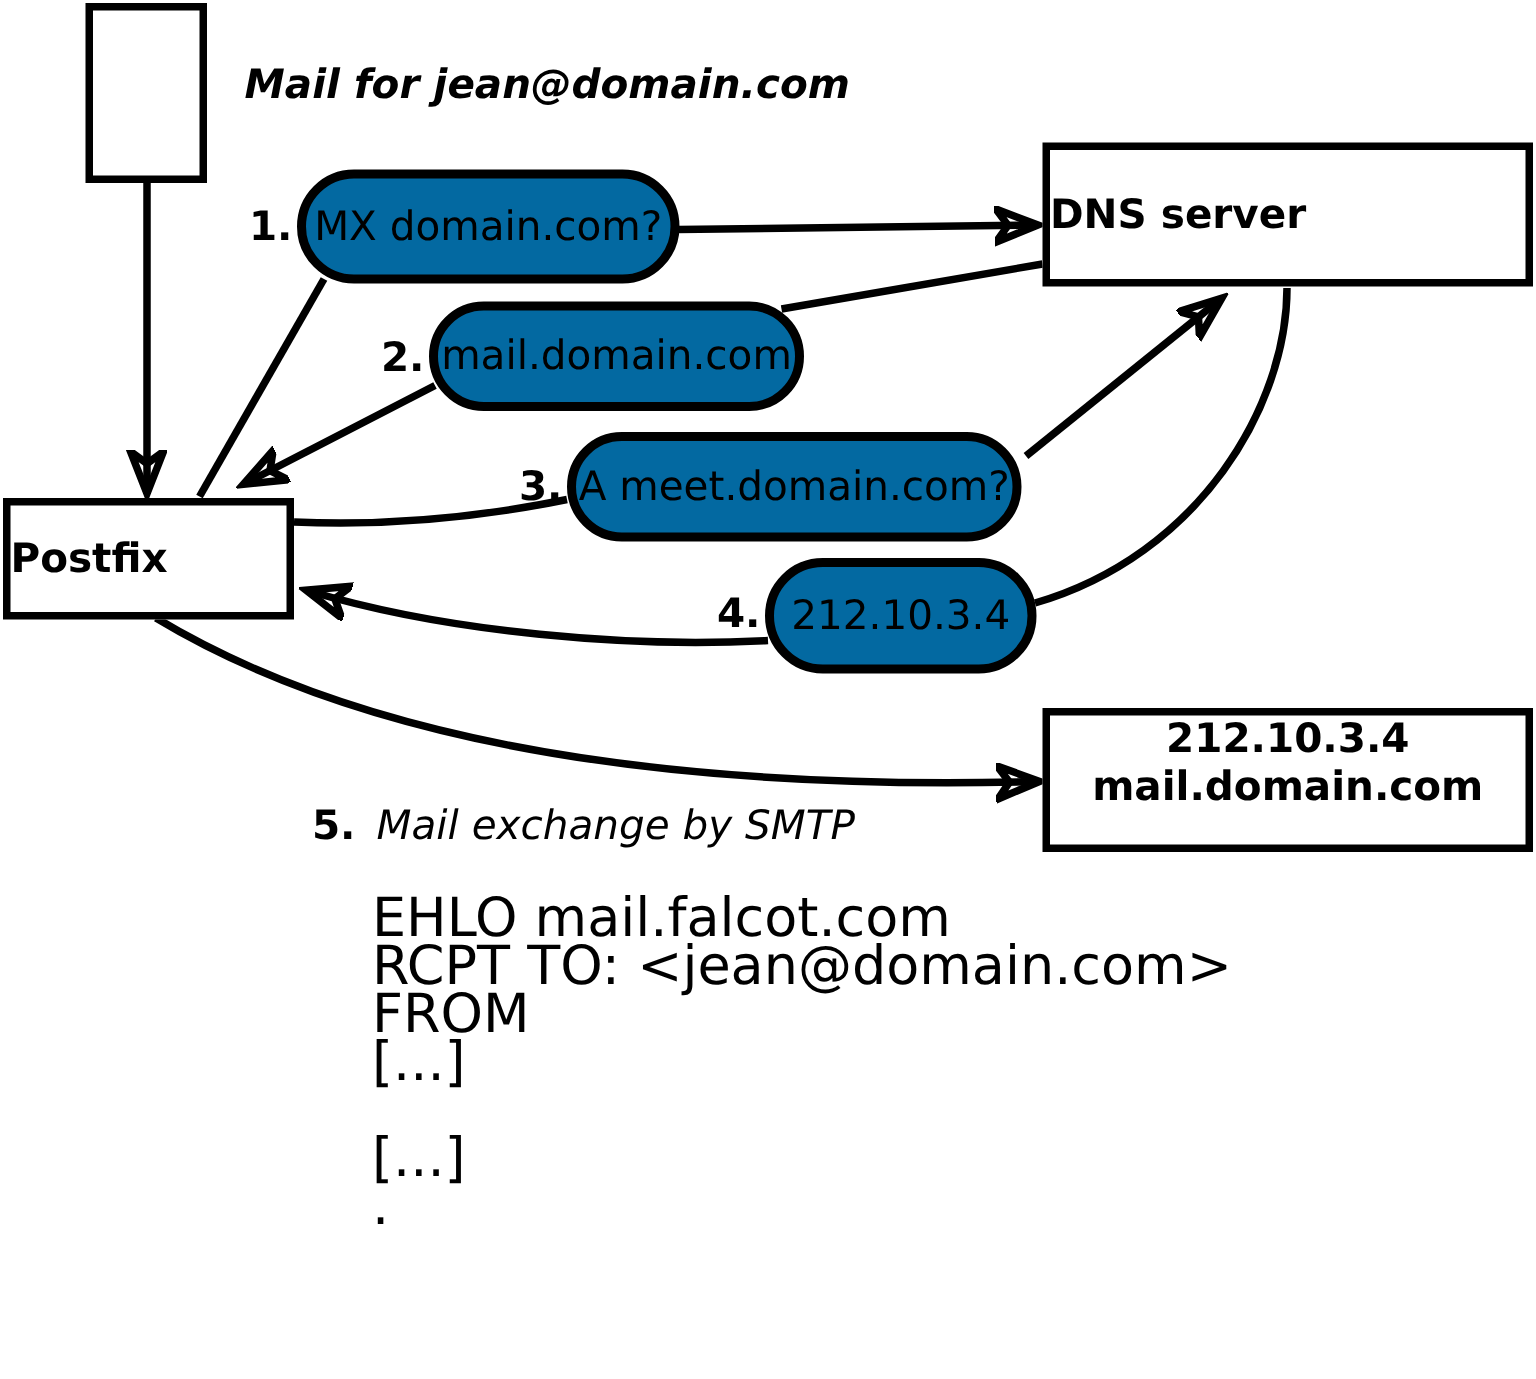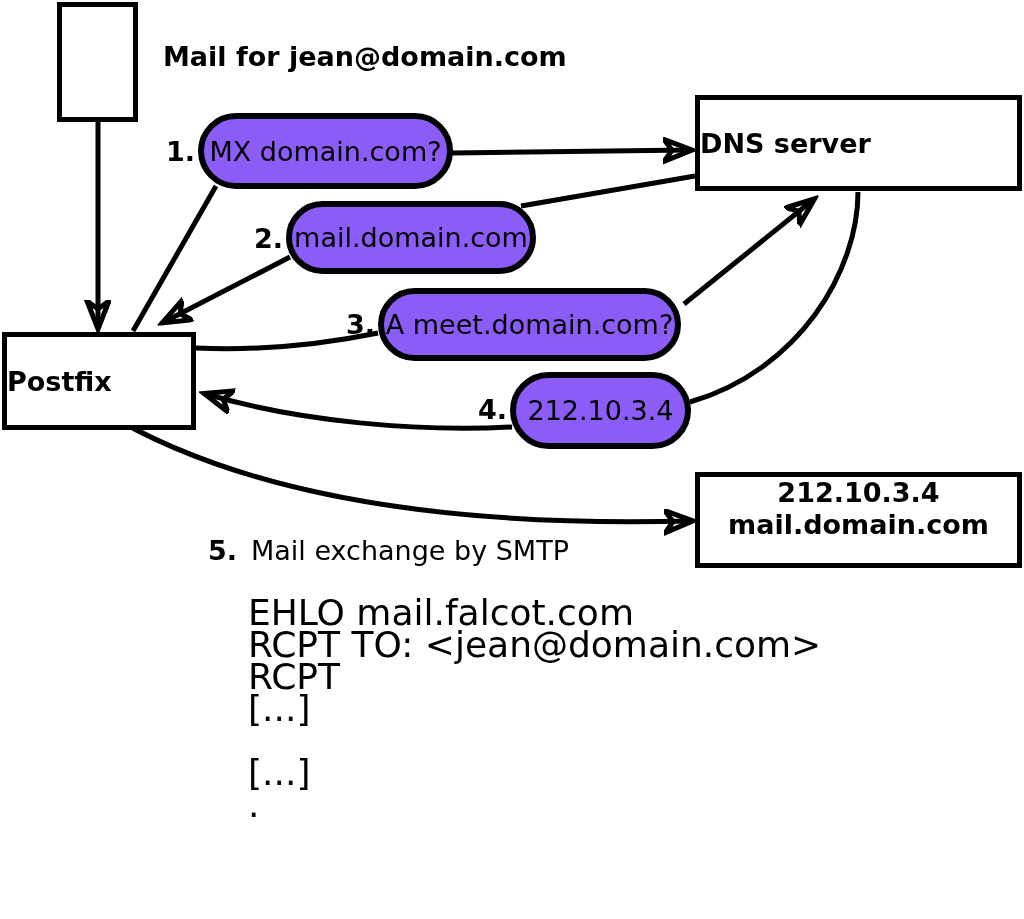--- a/index.html
+++ b/index.html
@@ -8,33 +8,33 @@
     font-family:"DejaVu Sans",sans-serif;color:#000;overflow:hidden;
   }
   #connectors{position:absolute;left:0;top:0;width:1024px;height:919px;z-index:1;}
   #connectors path{stroke:#000;stroke-width:5;fill:none;}
   .box{
     position:absolute;z-index:2;background:#fff;border:5px solid #000;
     box-sizing:border-box;display:flex;align-items:center;justify-content:flex-start;
     font-size:27px;font-weight:600;text-align:center;
   }
   .pill{
-    position:absolute;z-index:2;background:#8b5cf6;border:6px solid #000;
+    position:absolute;z-index:2;background:#0369a1;border:6px solid #000;
     border-radius:999px;box-sizing:border-box;
     display:flex;align-items:center;justify-content:center;
     font-size:27px;font-weight:400;white-space:nowrap;
   }
   .num{
     position:absolute;z-index:3;width:60px;text-align:right;
     font-size:27px;font-weight:700;line-height:32px;
   }
-  .caption{position:absolute;z-index:3;font-size:27px;line-height:32px;white-space:nowrap;}
+  .caption{position:absolute;z-index:3;font-size:27px;line-height:32px;white-space:nowrap;font-style:italic;}
   #mail-note{left:163px;top:41px;font-weight:600;}
   #envelope{left:57px;top:2px;width:81px;height:120px;}
-  #postfix-box{left:2px;top:332px;width:194px;height:98px;}
+  #postfix-box{left:2px;top:332px;width:194px;height:81px;}
   #dns-box{left:695px;top:95px;width:327px;height:96px;}
   #mailsrv-box{left:695px;top:472px;width:327px;height:96px;flex-direction:column;line-height:32px;}
   #pill-1{left:198px;top:113px;width:255px;height:76px;}
   #pill-2{left:286px;top:201px;width:250px;height:73px;}
   #pill-3{left:378px;top:288px;width:303px;height:73px;}
   #pill-4{left:510px;top:372px;width:181px;height:77px;}
   #num-1{left:135px;top:136px;}
   #num-2{left:223px;top:223px;}
   #num-3{left:315px;top:309px;}
   #num-4{left:447px;top:394px;}
@@ -102,20 +102,20 @@
   <div class="pill" id="pill-4">
     <span>212.10.3.4</span>
   </div>
 
   <div class="num" id="num-5">5.</div>
   <div class="caption" id="step5-label">Mail exchange by SMTP</div>
 
   <div id="smtp-session">
     <div class="smtp-line">EHLO mail.falcot.com</div>
     <div class="smtp-line">RCPT TO: &lt;jean@domain.com&gt;</div>
-    <div class="smtp-line">RCPT</div>
+    <div class="smtp-line">FROM</div>
     <div class="smtp-line">[...]</div>
     <div class="smtp-line"></div>
     <div class="smtp-line">[...]</div>
     <div class="smtp-line">.</div>
   </div>
 
 </div>
 
 </body></html>

